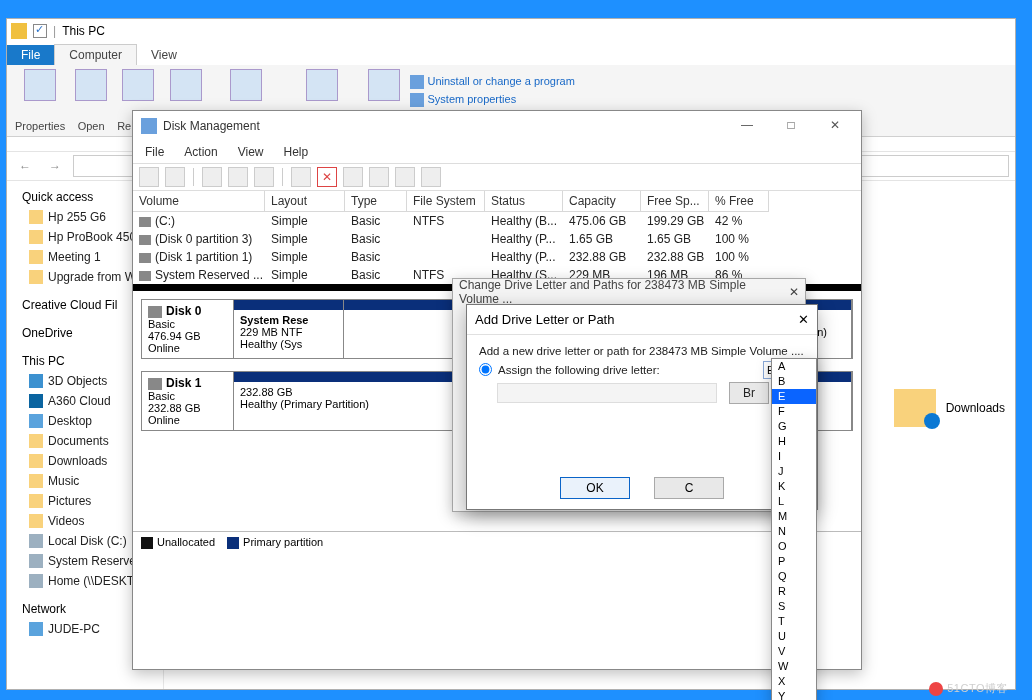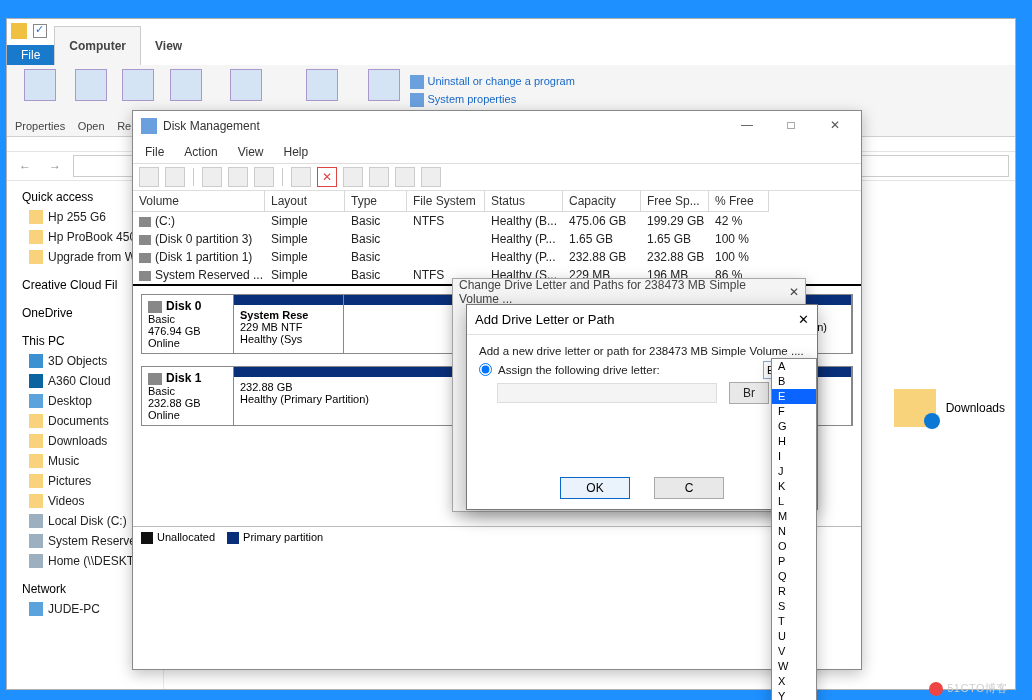--- a/index.html
+++ b/index.html
@@ -7,21 +7,21 @@
 
 
 .explorer { position: absolute; top: 18px; left: 6px; width: 1010px; height: 672px; background: #fff; border: 1px solid #b0b0b0; }
 .explorer-titlebar { height: 24px; display: flex; align-items: center; padding: 0 4px; gap: 6px; }
 .explorer-titlebar .ico { width: 16px; height: 16px; background:#f0c040; display:inline-block;}
 .explorer-titlebar .chk { width:14px; height:14px; border:1px solid #888; display:inline-block; position:relative;}
 .explorer-titlebar .chk::after{content:"✓"; position:absolute; top:-2px; left:1px; font-size:11px; color:#2a72c9;}
 .explorer-titlebar span.sep { color:#999; }
 .ribbon-tabs { height: 22px; background:#fff; display:flex; align-items:flex-end; }
 .ribbon-tabs .file-tab { background:#1979ca; color:#fff; padding:3px 14px; font-size:12px; }
-.ribbon-tabs .tab { padding:12px 14px; color:#444;font-weight:bold; }
+.ribbon-tabs .tab { padding:3px 14px; color:#444; }
 .ribbon-tabs .tab.active { border:1px solid #ccc; border-bottom:none; background:#f5f5f5; }
 .ribbon { height: 72px; background:#f5f5f5; border-bottom:1px solid #d0d0d0; display:flex; padding: 4px 8px; gap:10px; }
 .ribbon .grp { display:flex; flex-direction:column; align-items:center; justify-content:space-between; font-size:11px; color:#444;}
 .ribbon .grp .bigico { width:32px; height:32px; background:#d4e4f4; border:1px solid #a9c; }
 .ribbon .syslinks { font-size:11px; color:#1969c7; display:flex; flex-direction:column; gap:4px; padding-top:6px;}
 .ribbon .syslinks div::before { content:""; display:inline-block; width:14px; height:14px; background:#6aa0dd; margin-right:4px; vertical-align:middle;}
 .loc-label { font-size:11px; color:#777; text-align:center; margin-top:-1px; padding-bottom:3px;}
 .addrbar { height: 30px; border-top:1px solid #e4e4e4; border-bottom:1px solid #e4e4e4; display:flex; align-items:center; padding:0 6px; gap:6px;}
 .addrbar .navbtn { width:24px; height:24px; border-radius:2px; color:#888; text-align:center; line-height:22px;}
 .addrbar .crumb-box { flex:1; height:22px; border:1px solid #ccc; display:flex; align-items:center; padding:0 4px; gap:4px; font-size:12px;}
@@ -41,21 +41,21 @@
 .dm-title { height:30px; display:flex; align-items:center; justify-content:space-between; padding:0 4px 0 8px; }
 .dm-title .t { display:flex; align-items:center; gap:6px; color:#333; font-size:12px;}
 .dm-title .t .dmi { width:16px; height:16px; background:#6aa0dd;}
 .dm-title .wbtns { display:flex;}
 .dm-title .wbtn { width:44px; height:28px; text-align:center; line-height:26px; color:#555;}
 .dm-menu { height:22px; display:flex; gap:4px; padding:0 4px; align-items:center; font-size:12px; color:#333;}
 .dm-menu span { padding:2px 8px; }
 .dm-toolbar { height:28px; border-top:1px solid #ddd; border-bottom:1px solid #ddd; display:flex; align-items:center; gap:6px; padding:0 6px;}
 .dm-toolbar .tb { width:20px; height:20px; display:inline-block; background:#eee; border:1px solid #ccc;}
 .dm-toolbar .sep { width:1px; height:18px; background:#ccc; margin:0 2px;}
-.dm-vols { border-bottom:2px solid #000000; }
+.dm-vols { border-bottom:7px solid #000000; }
 .dm-vols-hdr, .dm-vols-row { display:grid; grid-template-columns: 132px 80px 62px 78px 78px 78px 68px 60px; font-size:12px; }
 .dm-vols-hdr div { background:#fff; border-right:1px solid #d8d8d8; border-bottom:1px solid #d8d8d8; padding:3px 6px; color:#333;}
 .dm-vols-row div { padding:2px 6px; color:#222; white-space:nowrap; overflow:hidden;}
 .dm-vols-row .vn::before { content:""; display:inline-block; width:12px; height:10px; background:#888; margin-right:4px; vertical-align:middle;}
 .dm-disks { padding:8px; display:flex; flex-direction:column; gap:12px; background:#fff; height:240px; overflow:hidden;}
 .disk-row { display:flex; border:1px solid #888; }
 .disk-label { width:92px; border-right:1px solid #888; padding:4px 6px; font-size:11px; }
 .disk-label b { font-size:12px;}
 .disk-label .dsk::before{content:""; display:inline-block; width:14px;height:12px;background:#888;margin-right:4px;vertical-align:middle;}
 .disk-parts { flex:1; display:flex; }
@@ -155,20 +155,24 @@
           <span class="ni ni-star"></span>
           <span>Quick access</span>
         </div>
       <div class="nav-item">
           <span class="ni ni-folder"></span>
           <span>Hp 255 G6</span>
         </div>
       <div class="nav-item">
           <span class="ni ni-folder"></span>
           <span>Hp ProBook 450</span>
+        </div>
+      <div class="nav-item">
+          <span class="ni ni-folder"></span>
+          <span>Meeting 1</span>
         </div>
       <div class="nav-item">
           <span class="ni ni-folder"></span>
           <span>Upgrade from W</span>
         </div>
       <div style="height:8px"></div>
       <div class="nav-hdr">
           <span class="ni ni-cloud"></span>
           <span>Creative Cloud Fil</span>
         </div>

